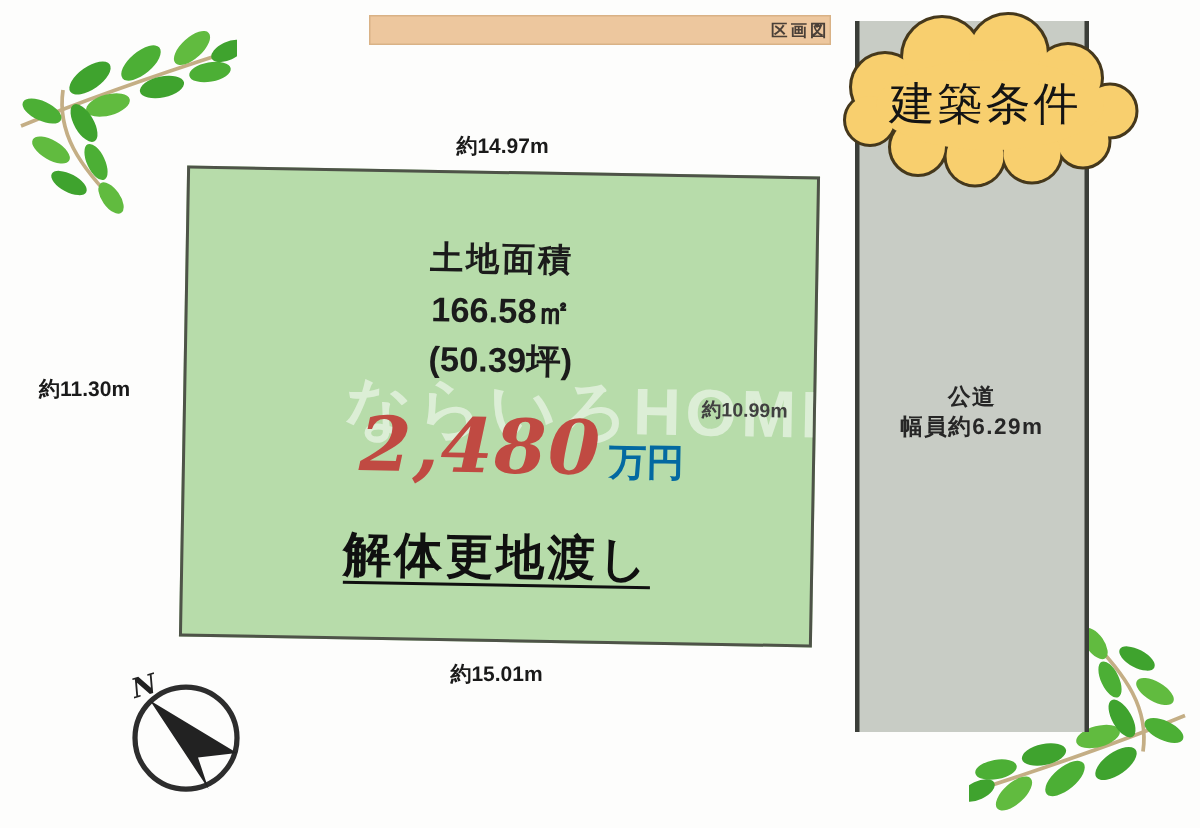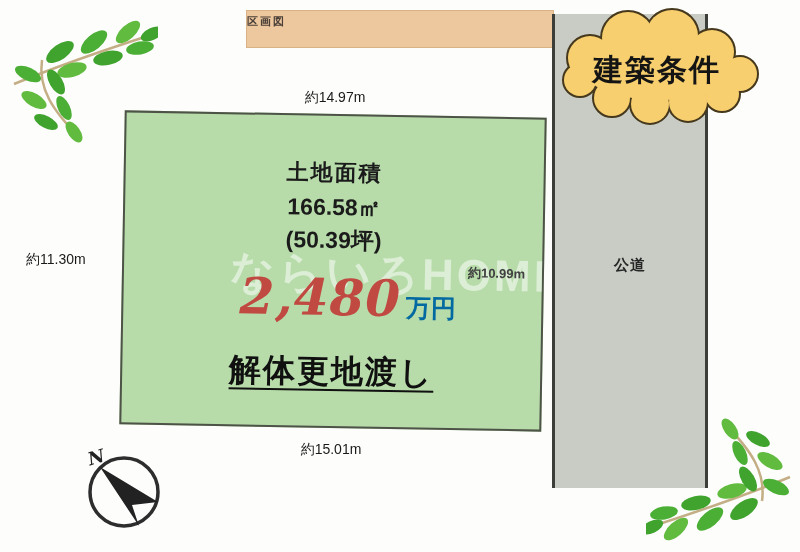--- a/index.html
+++ b/index.html
@@ -1,43 +1,43 @@
 <!DOCTYPE html>
 <html><head>
 <meta charset="utf-8">
 <style>
   * { margin:0; padding:0; box-sizing:border-box; }
   body { font-family: "Liberation Sans", sans-serif; background:#fff; }
   .stage { position:relative; width:800px; height:552px; background:#fdfdfc; overflow:hidden; }
 
   
   .banner {
-    position:absolute; left:246px; top:10px; width:308px; height:38px;
+    position:absolute; left:246px; top:10px; width:308px; height:20px;
     background:#edc79e; border:1px solid #d9b286;
-    text-align:left; line-height:20px; font-size:11px; font-weight:bold;
+    text-align:right; line-height:20px; font-size:11px; font-weight:bold;
     color:#4a4038; letter-spacing:2px;
   }
 
   
   .road {
-    position:absolute; left:552px; top:14px; width:156px; height:474px;
+    position:absolute; left:570px; top:14px; width:156px; height:474px;
     background:#c8ccc5; border-left:3px solid #3b3e39; border-right:3px solid #3b3e39;
   }
   .road-label {
     position:absolute; top:241px; left:0; width:100%; text-align:center;
     color:#262626; font-size:15px; font-weight:600; line-height:1.35; letter-spacing:1px;
   }
 
   
   .cloud-wrap { position:absolute; left:554px; top:8px; width:206px; height:118px; }
   .cloud-wrap svg { position:absolute; inset:0; }
   .cloud-text {
     position:absolute; inset:0; display:flex; flex-direction:column;
     align-items:center; justify-content:center; padding-top:4px;
-    color:#141414; font-weight:700; text-align:center;
+    color:#141414; font-weight:400; text-align:center;
   }
   .cloud-line1 { font-size:30px; letter-spacing:2px; line-height:1.1; }
   .cloud-line2 { font-size:30px; letter-spacing:4px; line-height:1.15; }
 
   
   .plot {
     position:absolute; left:122px; top:114px; width:422px; height:314px;
     background:#b7dcaa; border:2px solid #4e5348; overflow:hidden;
     transform:rotate(1deg);
   }
@@ -56,21 +56,21 @@
   }
   .price-unit { font-size:25px; font-weight:800; color:#0369a1; margin-left:5px; }
   .dim-right { position:absolute; left:344px; top:146px; font-size:13px; font-weight:600; color:#404040; }
   .handover {
     position:absolute; top:234px; left:0; width:100%; text-align:center;
     font-size:32px; font-weight:900; letter-spacing:2px; color:#101010;
     text-decoration:underline; text-underline-offset:7px; text-decoration-thickness:2px;
   }
 
   
-  .dim { position:absolute; font-size:14px; font-weight:400; color:#1a1a1a; }
+  .dim { position:absolute; font-size:14px; font-weight:700; color:#1a1a1a; }
   .dim-top { left:280px; top:89px; width:110px; text-align:center; }
   .dim-left { left:26px; top:251px; width:88px; text-align:left; }
   .dim-bottom { left:276px; top:441px; width:110px; text-align:center; }
 
   
   .compass { position:absolute; left:76px; top:440px; width:92px; height:100px; }
 
   
   .leaves-tl { position:absolute; left:8px; top:8px; width:150px; height:135px; }
   .leaves-br { position:absolute; left:646px; top:418px; width:150px; height:135px; transform:rotate(180deg); }
@@ -109,20 +109,21 @@
     <use href="#branch"></use>
   </svg>
 
   <div class="banner">
     <span>区画図</span>
   </div>
 
   <div class="road">
     <div class="road-label">
       <div>公道</div>
+      <div>幅員約6.29m</div>
     </div>
   </div>
 
   <div class="cloud-wrap">
     <svg viewBox="0 0 206 118">
       <g fill="#f8cf6e" stroke="#45381c" stroke-width="4">
         <circle cx="36" cy="50" r="22"></circle>
           <circle cx="74" cy="30" r="26"></circle>
         <circle cx="118" cy="28" r="26"></circle>
           <circle cx="158" cy="44" r="22"></circle>

